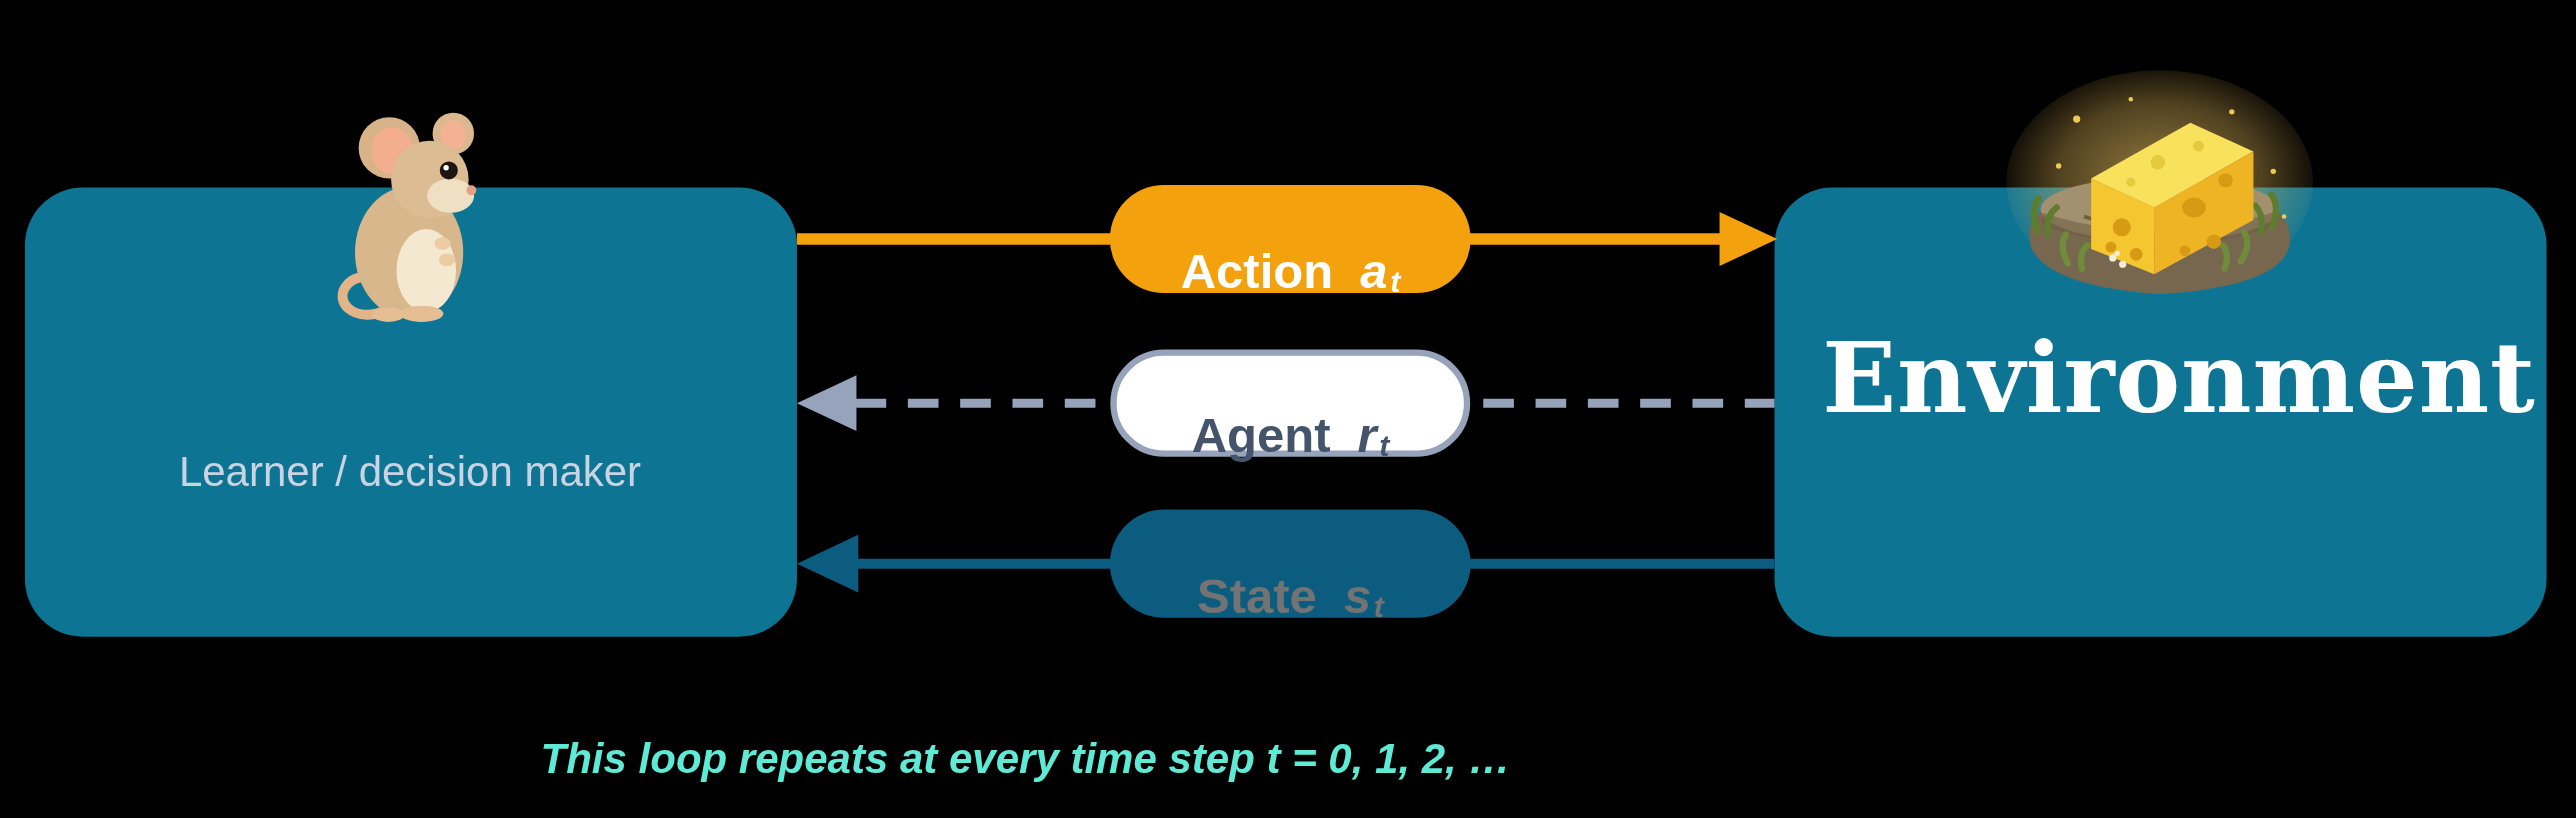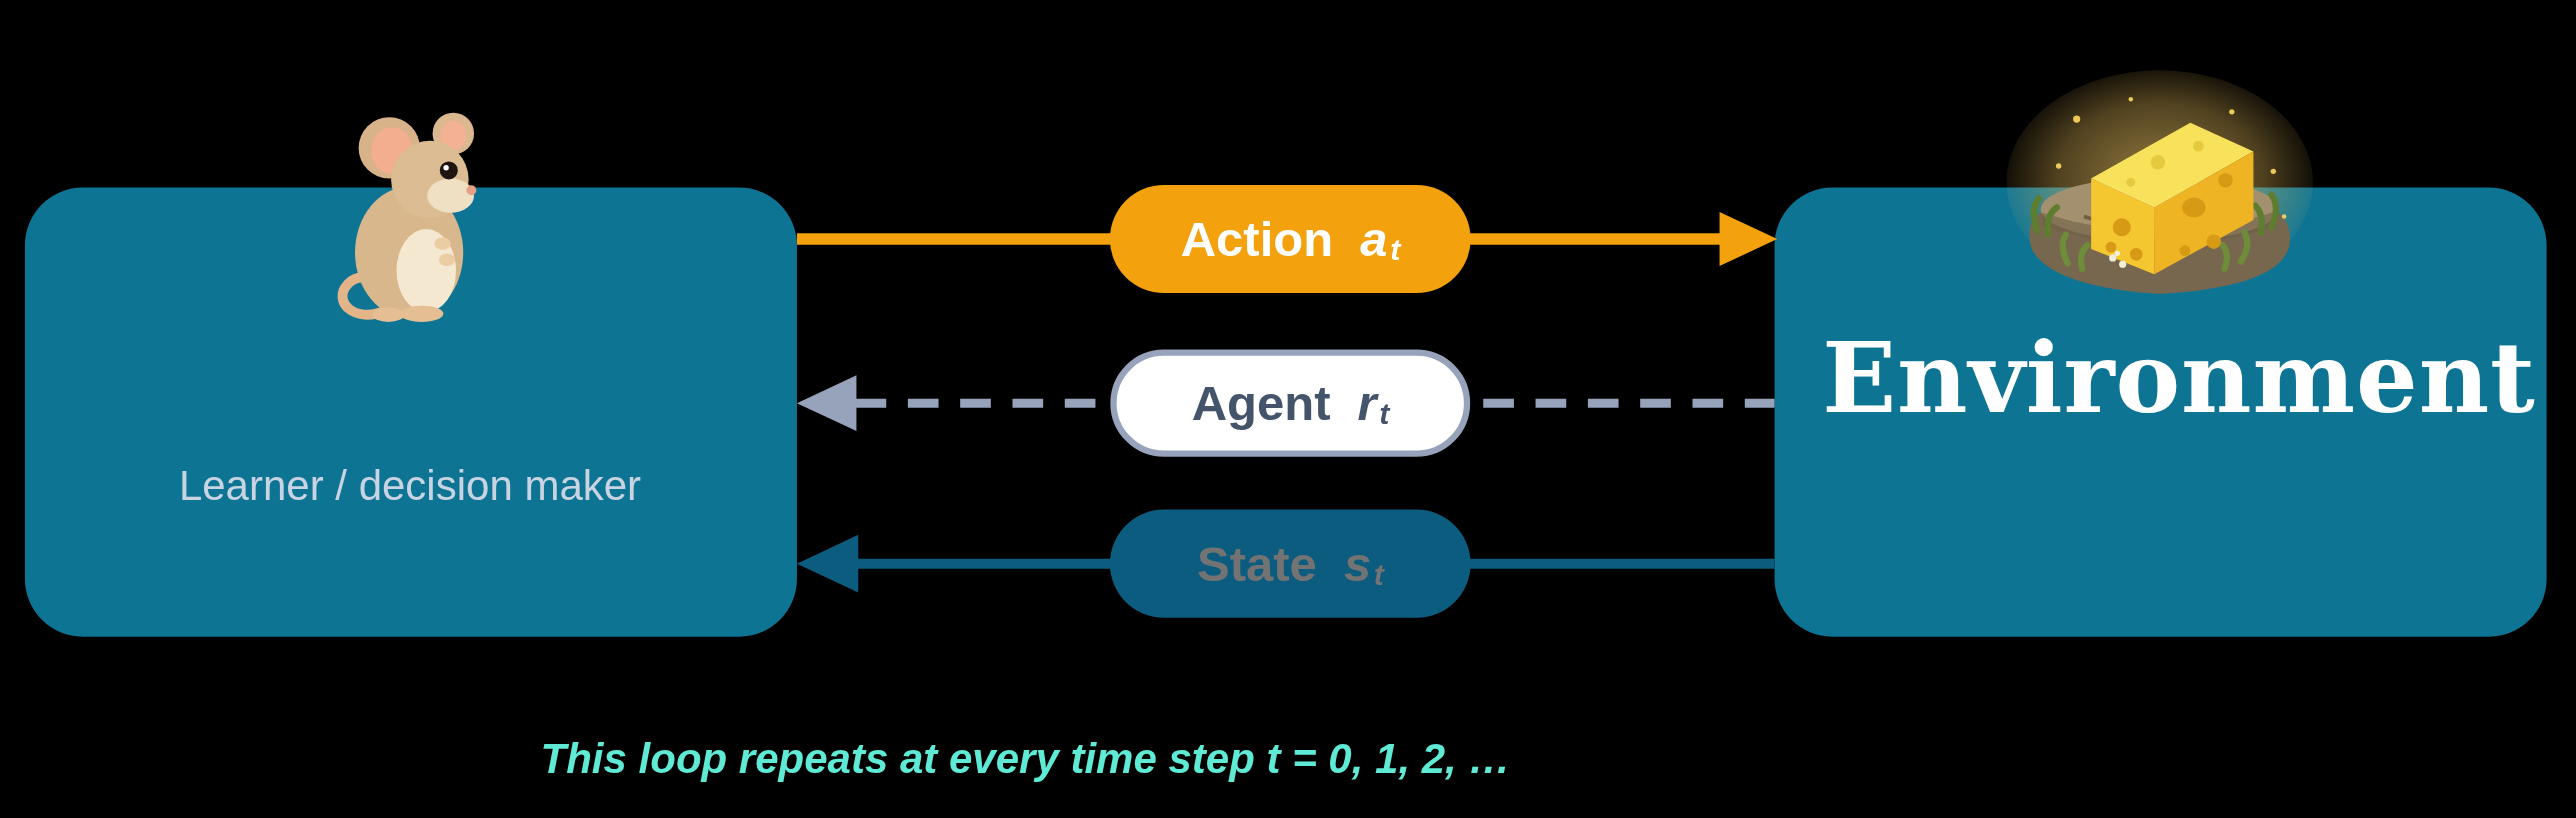--- a/index.html
+++ b/index.html
@@ -6,25 +6,25 @@
   html,body{margin:0;padding:0;background:#000;}
   .stage{position:relative;width:2576px;height:818px;background:#000;overflow:hidden;
          font-family:"Liberation Sans","DejaVu Sans",sans-serif;}
   svg.layer{position:absolute;left:0;top:0;}
 
   .box-title{position:absolute;width:772px;text-align:center;color:#FFFFFF;
              font-family:"DejaVu Serif","Liberation Serif",serif;font-weight:700;
              font-size:97px;line-height:1;letter-spacing:0.9px;}
   .box-sub{position:absolute;width:772px;text-align:center;color:#C9D4E2;
            font-size:42px;line-height:1;font-weight:400;}
-  .t-agent{left:24px;top:330px;}   .s-agent{left:24px;top:451px;margin-top:14px;}
+  .t-agent{left:24px;top:330px;}   .s-agent{left:24px;top:451px;}
   .t-env{left:1775px;top:330px;padding-left:18px;}   .s-env{left:1775px;top:451px;}
 
   .pill-text{position:absolute;width:361px;height:108px;display:flex;align-items:center;
-             justify-content:center;font-weight:700;font-size:49px;line-height:1;white-space:pre;}
+             justify-content:center;font-weight:700;font-size:49px;line-height:1;white-space:pre;margin-top:32px;}
   .pill-text .sym{font-style:italic;margin-left:27px;}
   .pill-text .sub{font-style:italic;font-size:0.62em;transform:translateY(0.32em);margin-left:2.7px;}
   .pt-action{left:1110px;top:185px;color:#FFFFFF;}
   .pt-reward{left:1110px;top:349px;color:#44546A;}
   .pt-state{left:1110px;top:510px;color:#737373;}
 
   .caption{position:absolute;left:0;top:738px;width:2051px;text-align:center;
            color:#5eead4;font-size:42px;font-style:italic;font-weight:700;line-height:1;}
 
   .reward-pill{stroke:#96A3BB;stroke-width:7px;}

